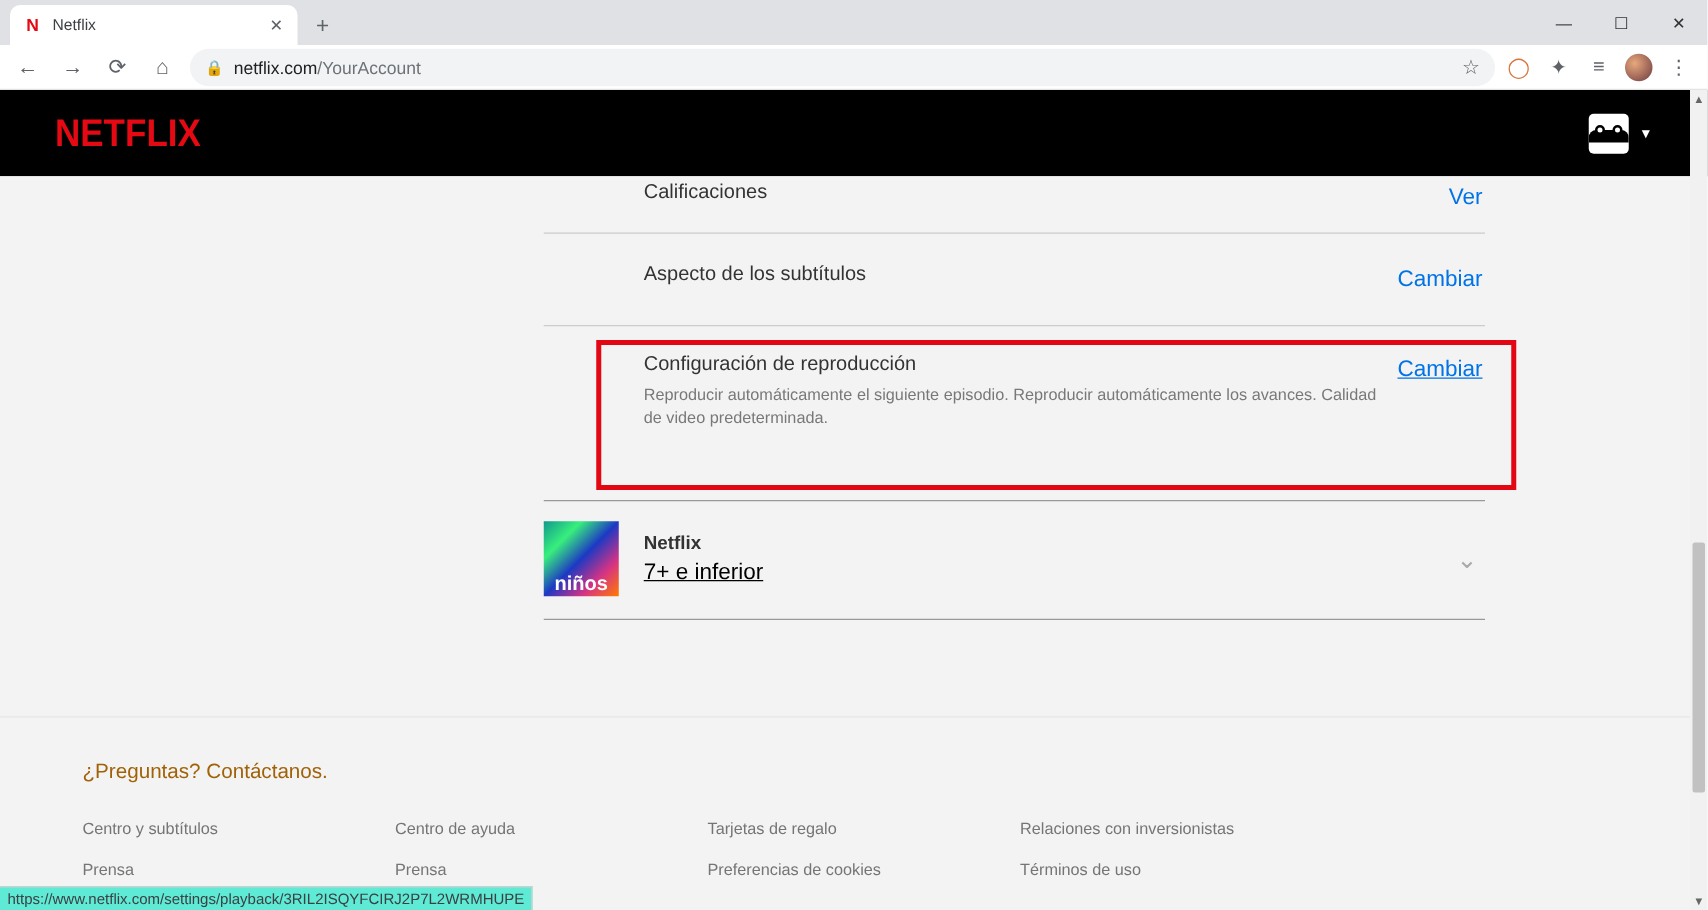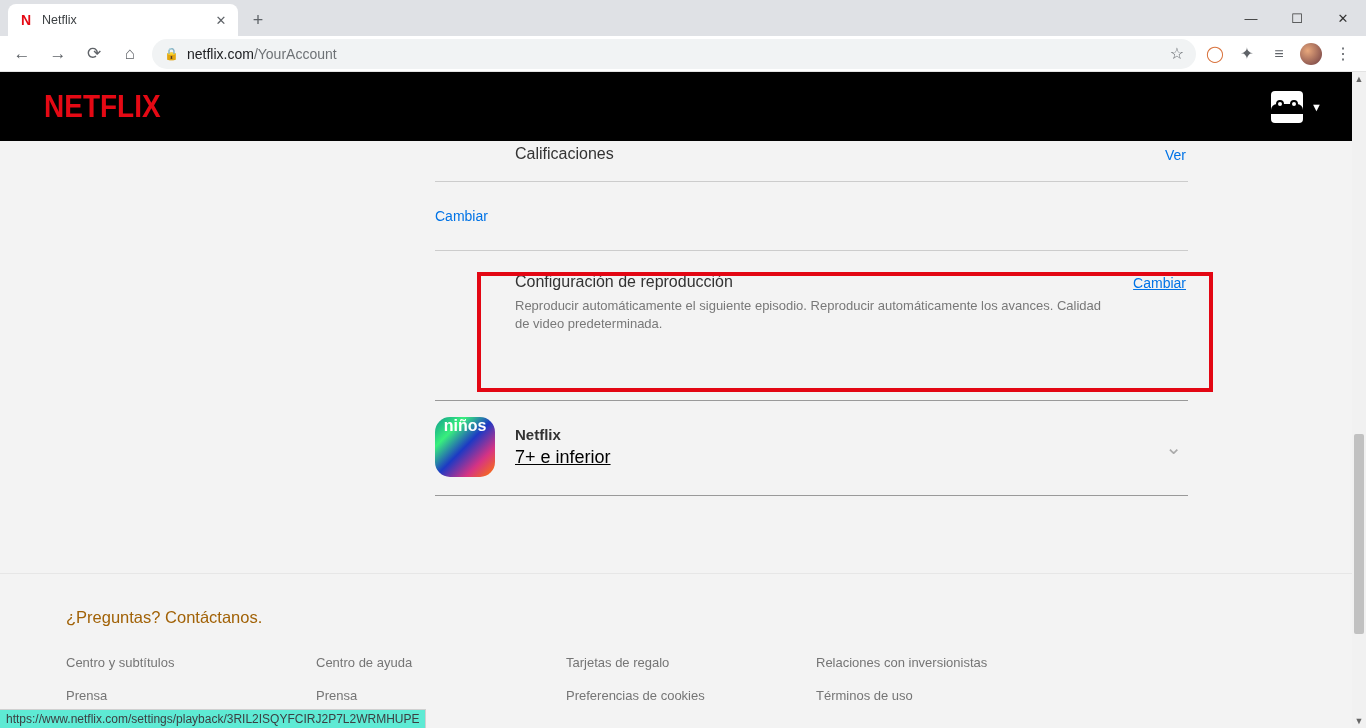--- a/index.html
+++ b/index.html
@@ -42,28 +42,28 @@
     
     .page-area { position:absolute; left:0; right:14px; top:69px; bottom:0; background:#f3f3f3; }
 
     .settings-col { position:absolute; left:435px; top:0; width:753px; }
 
     .setting-row { border-top:1px solid #ccc; padding:18px 0 12px 0; display:flex; align-items:flex-start; }
     .setting-row:first-child { border-top:none; padding-top:4px; }
     .setting-row .left { flex:1; padding-left:80px; }
     .setting-row .title { font-size:16px; color:#333; }
     .setting-row .desc { font-size:13px; color:#787878; margin-top:6px; line-height:1.4; max-width:600px; }
-    .setting-row .action { color:#0073e6; font-size:14px; cursor:pointer; padding-right:2px; white-space:nowrap; align-self:flex-start; margin-top:2px; }
+    .setting-row .action { color:#0073e6; font-size:18px; cursor:pointer; padding-right:2px; white-space:nowrap; align-self:flex-start; margin-top:2px; }
     .setting-row .action.hover { text-decoration:underline; }
 
     .highlight-box { position:absolute; left:477px; top:131px; width:736px; height:120px; border:4px solid #e30613; pointer-events:none; }
 
     
     .profile-row { position:absolute; left:435px; top:259px; width:753px; border-top:1px solid #999; padding:16px 0 18px 0; display:flex; align-items:center; gap:20px; cursor:pointer; border-bottom:1px solid #999;}
-    .profile-avatar { width:60px; height:60px; border-radius:15px; background: linear-gradient(135deg,#11998e,#38ef7d,#1d39c4,#d63384,#ff7b00); display:flex; align-items:flex-start; justify-content:center; color:#fff; font-weight:700; font-size:16px; font-family:Arial; }
+    .profile-avatar { width:60px; height:60px; border-radius:0; background: linear-gradient(135deg,#11998e,#38ef7d,#1d39c4,#d63384,#ff7b00); display:flex; align-items:flex-end; justify-content:center; color:#fff; font-weight:700; font-size:16px; font-family:Arial; }
     .profile-info .pname { font-weight:700; font-size:15px; color:#333; }
     .profile-info .psub { font-size:18px; color:#000000; margin-top:4px;text-decoration:underline; }
     .profile-row .chev { margin-left:auto; font-size:20px; color:#aaa; padding-right:6px; }
 
     
     .footer { position:absolute; left:0; right:0; top:432px; background:#f3f3f3; padding:34px 66px 0 66px; border-top:1px solid #e6e6e6; }
     .footer .q { font-size:16.5px; color:#a16207; margin-bottom:28px; }
     .footer-cols { display:grid; grid-template-columns: repeat(4, 250px); row-gap:18px; column-gap:0; }
     .footer-cols a { font-size:13px; color:#757575; text-decoration:none; cursor:pointer; }
 
@@ -130,20 +130,23 @@
     <div class="settings-col">
 
       <div class="setting-row" style="padding-bottom:18px;gap:40px;">
         <div class="left">
             <div class="title">Calificaciones</div>
           </div>
         <a class="action">Ver</a>
       </div>
 
       <div class="setting-row" style="padding:24px 0 26px 0;">
+        <div class="left">
+            <div class="title">Aspecto de los subtítulos</div>
+          </div>
         <a class="action">Cambiar</a>
       </div>
 
       <div class="setting-row" style="padding:22px 0 30px 0;">
         <div class="left">
           <div class="title">Configuración de reproducción</div>
           <div class="desc">Reproducir automáticamente el siguiente episodio. Reproducir automáticamente los avances. Calidad de video predeterminada.</div>
         </div>
         <a class="action hover">Cambiar</a>
       </div>

